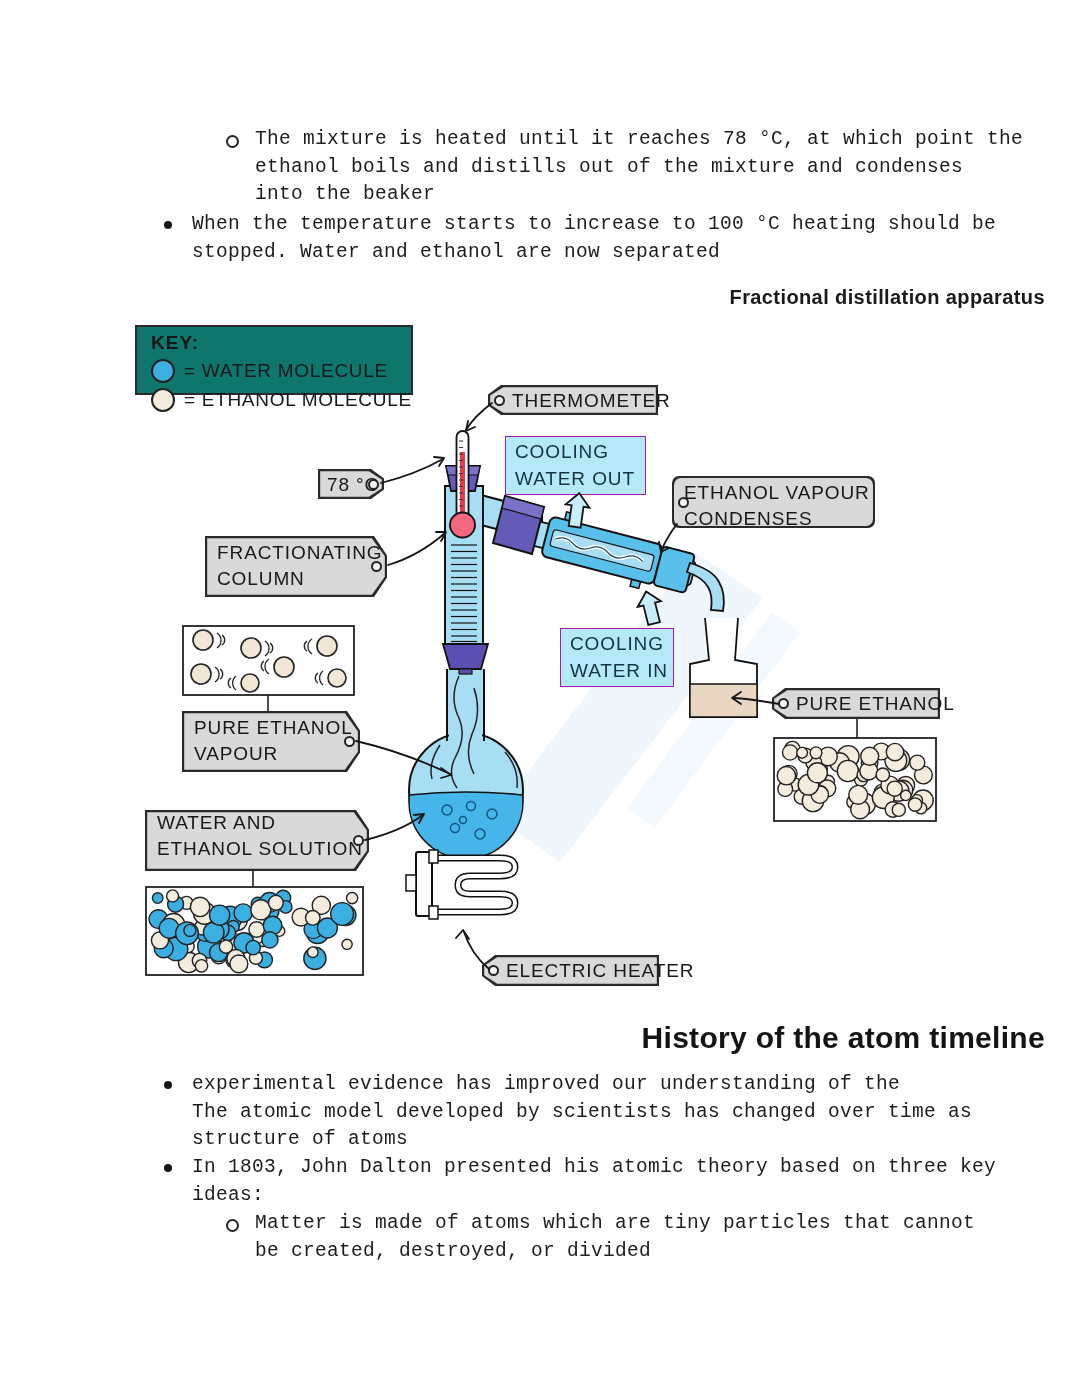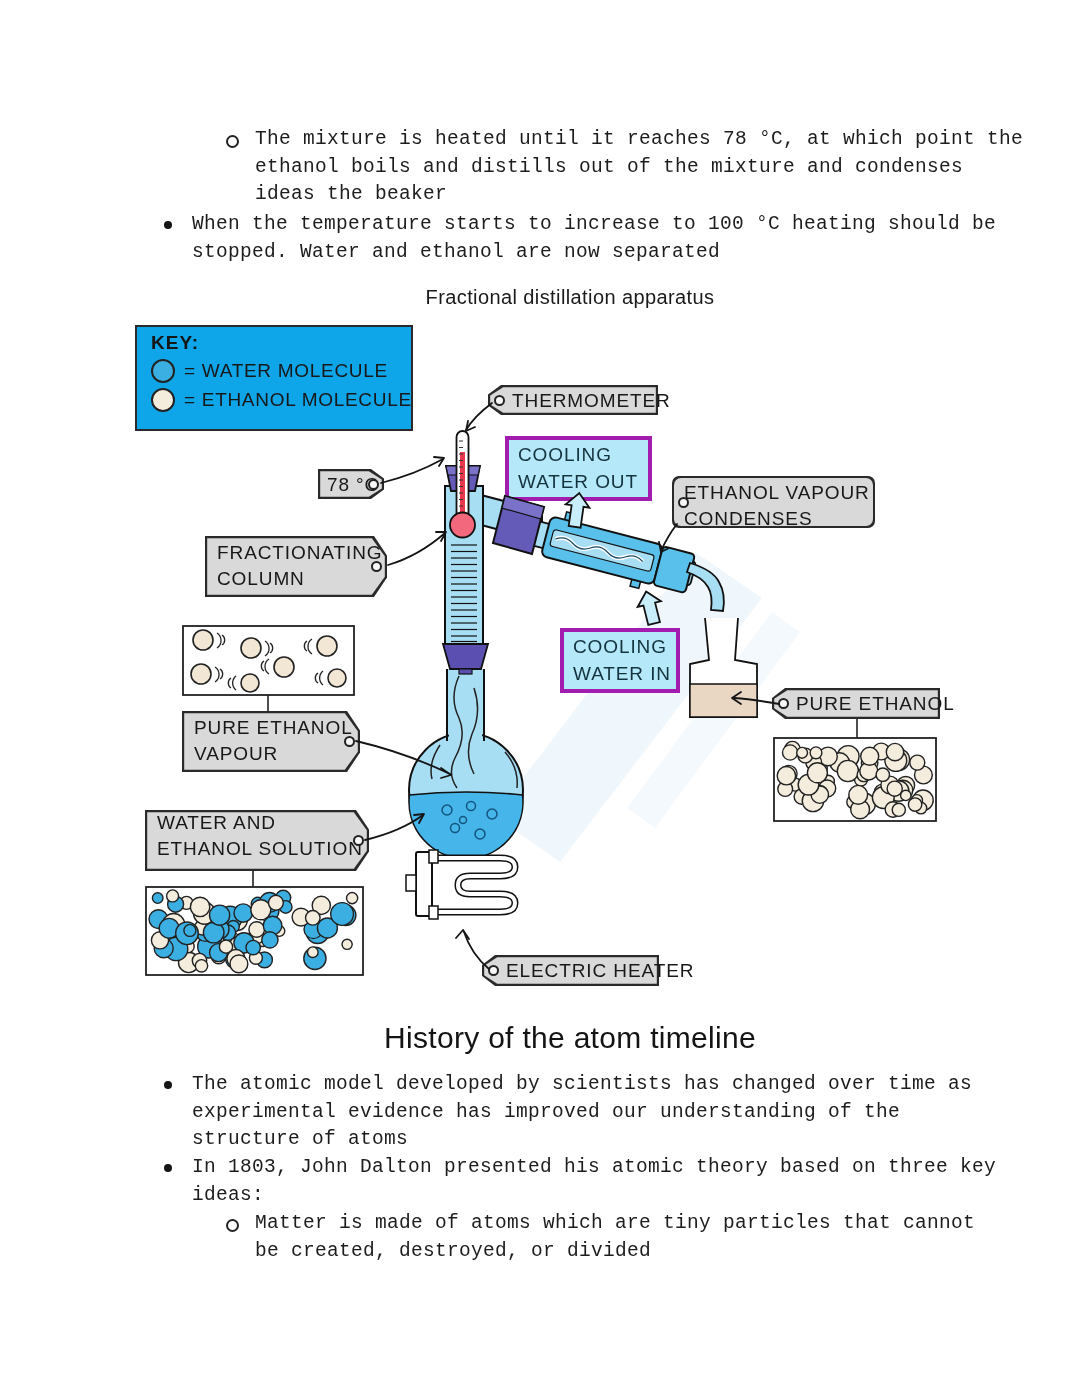--- a/index.html
+++ b/index.html
@@ -3,21 +3,21 @@
 <meta charset="utf-8">
 <style>
   html,body{margin:0;padding:0;background:#fff;}
   .page{position:relative;width:1080px;height:1397px;background:#ffffff;overflow:hidden;
         font-family:"Liberation Sans",sans-serif;color:#1c1c1c;}
 
   
   .tblock{position:absolute;font-size:19.5px;line-height:27.5px;letter-spacing:.3px;color:#1d1d1d;white-space:nowrap;font-family:Liberation Mono, monospace;}
   .bullet-dot{position:absolute;width:8px;height:8px;border-radius:50%;background:#151515;}
   .bullet-ring{position:absolute;width:9px;height:9px;border-radius:50%;border:2px solid #222;background:transparent;}
-  .center-wrap{position:absolute;left:95px;width:950px;text-align:center;}
+  .center-wrap{position:absolute;left:95px;width:950px;text-align:right;font-weight:bold;}
   .doc-title{font-size:20px;letter-spacing:.4px;color:#1a1a1a;}
   .h1{font-size:30px;letter-spacing:.3px;color:#141414;}
 
   
   .wm{position:absolute;z-index:1;background:#e3f1f9;}
   .wm1{left:0;top:0;width:1080px;height:1397px;opacity:.55;
        clip-path:polygon(695px 552px,762px 598px,560px 862px,494px 816px);}
   .wm2{left:0;top:0;width:1080px;height:1397px;opacity:.4;
        clip-path:polygon(772px 612px,800px 632px,655px 828px,627px 808px);}
 
@@ -28,45 +28,45 @@
   .bevel-right{--clip:polygon(0 0,calc(100% - 13px) 0,100% 32%,100% 68%,calc(100% - 13px) 100%,0 100%);}
   .bevel-left{--clip:polygon(13px 0,100% 0,100% 100%,13px 100%,0 68%,0 32%);}
   .rrect .tag-fill,.rrect .tag-fill::after{border-radius:7px;clip-path:none;}
   .tag-text{position:relative;padding:3px 10px 0 12px;font-size:19px;line-height:26px;
             letter-spacing:.9px;color:#181818;white-space:nowrap;}
   .bevel-left .tag-text{padding-left:24px;}
   .hole{position:absolute;width:7px;height:7px;border:2px solid #222;border-radius:50%;background:#f7f7f7;
         top:50%;margin-top:-5.5px;z-index:2;}
   .hole-right{right:5px;} .hole-left{left:6px;}
 
-  .bluebox{position:absolute;z-index:3;background:#b5e9f9;border:4px solid #a21caf;
+  .bluebox{position:absolute;z-index:3;background:#b5e9f9;border:1px solid #a21caf;
            font-size:19px;line-height:26.5px;letter-spacing:.9px;color:#13333f;padding:2px 9px;white-space:nowrap;}
 
-  .keybox{position:absolute;z-index:3;left:135px;top:325px;width:278px;height:106px;background:#0ea5e9;
+  .keybox{position:absolute;z-index:3;left:135px;top:325px;width:278px;height:70px;background:#0f766e;
           border:2px solid #2a2a2a;box-sizing:border-box;padding:5px 10px 0 14px;}
   .keybox .khead{font-size:19px;font-weight:bold;letter-spacing:1px;color:#161616;}
   .krow{display:flex;align-items:center;margin-top:5px;}
   .swatch{width:20px;height:20px;border-radius:50%;border:2.2px solid #222;margin-right:9px;flex:0 0 auto;}
   .klabel{font-size:19px;letter-spacing:.7px;color:#181818;white-space:nowrap;}
 
   svg.overlay{position:absolute;left:0;top:0;z-index:4;pointer-events:none;}
 </style>
 </head>
 <body>
 
 <div class="page">
 
   <div class="wm wm1"></div>
   <div class="wm wm2"></div>
 
   <span class="bullet-ring" style="left:226px;top:135px;"></span>
   <div class="tblock" style="left:255px;top:126px;">
     <div>The mixture is heated until it reaches 78 °C, at which point the</div>
     <div>ethanol boils and distills out of the mixture and condenses</div>
-    <div>ideas the beaker</div>
+    <div>into the beaker</div>
   </div>
   <span class="bullet-dot" style="left:164px;top:221px;"></span>
   <div class="tblock" style="left:192px;top:211px;">
     <div>When the temperature starts to increase to 100 °C heating should be</div>
     <div>stopped. Water and ethanol are now separated</div>
   </div>
   <div class="center-wrap doc-title" style="top:286px;">Fractional distillation apparatus</div>
 
   <div class="keybox">
     <div class="khead">KEY:</div>
@@ -441,22 +441,22 @@
       <path d="M732 698 L741 692 M732 698 L741 704"></path>
       <path d="M489 969 C477 959 469 947 464 932"></path>
       <path d="M463 930 L456 938 M463 930 L469 939"></path>
     </g>
   </svg>
 
   <div class="center-wrap h1" style="top:1021px;">History of the atom timeline</div>
 
   <span class="bullet-dot" style="left:164px;top:1081px;"></span>
   <div class="tblock" style="left:192px;top:1071px;">
+    <div>experimental evidence has improved our understanding of the</div>
     <div>The atomic model developed by scientists has changed over time as</div>
-    <div>experimental evidence has improved our understanding of the</div>
     <div>structure of atoms</div>
   </div>
 
   <span class="bullet-dot" style="left:164px;top:1164px;"></span>
   <div class="tblock" style="left:192px;top:1154px;">
     <div>In 1803, John Dalton presented his atomic theory based on three key</div>
     <div>ideas:</div>
   </div>
 
   <span class="bullet-ring" style="left:226px;top:1219px;"></span>

